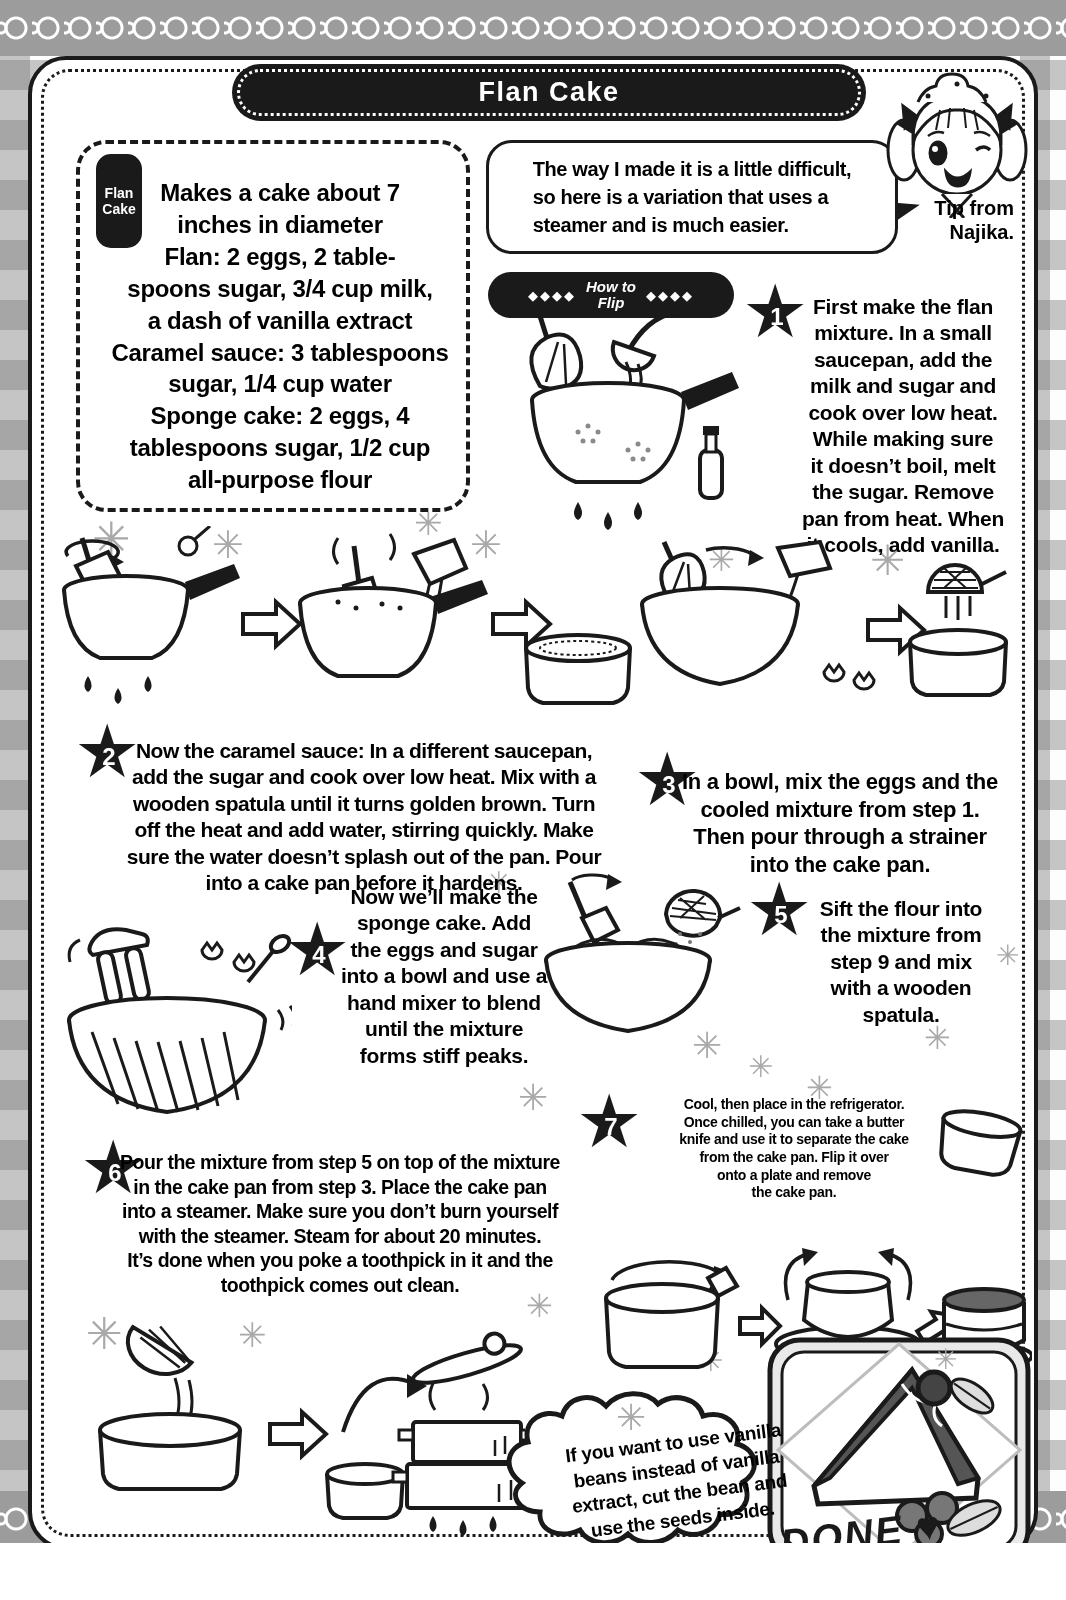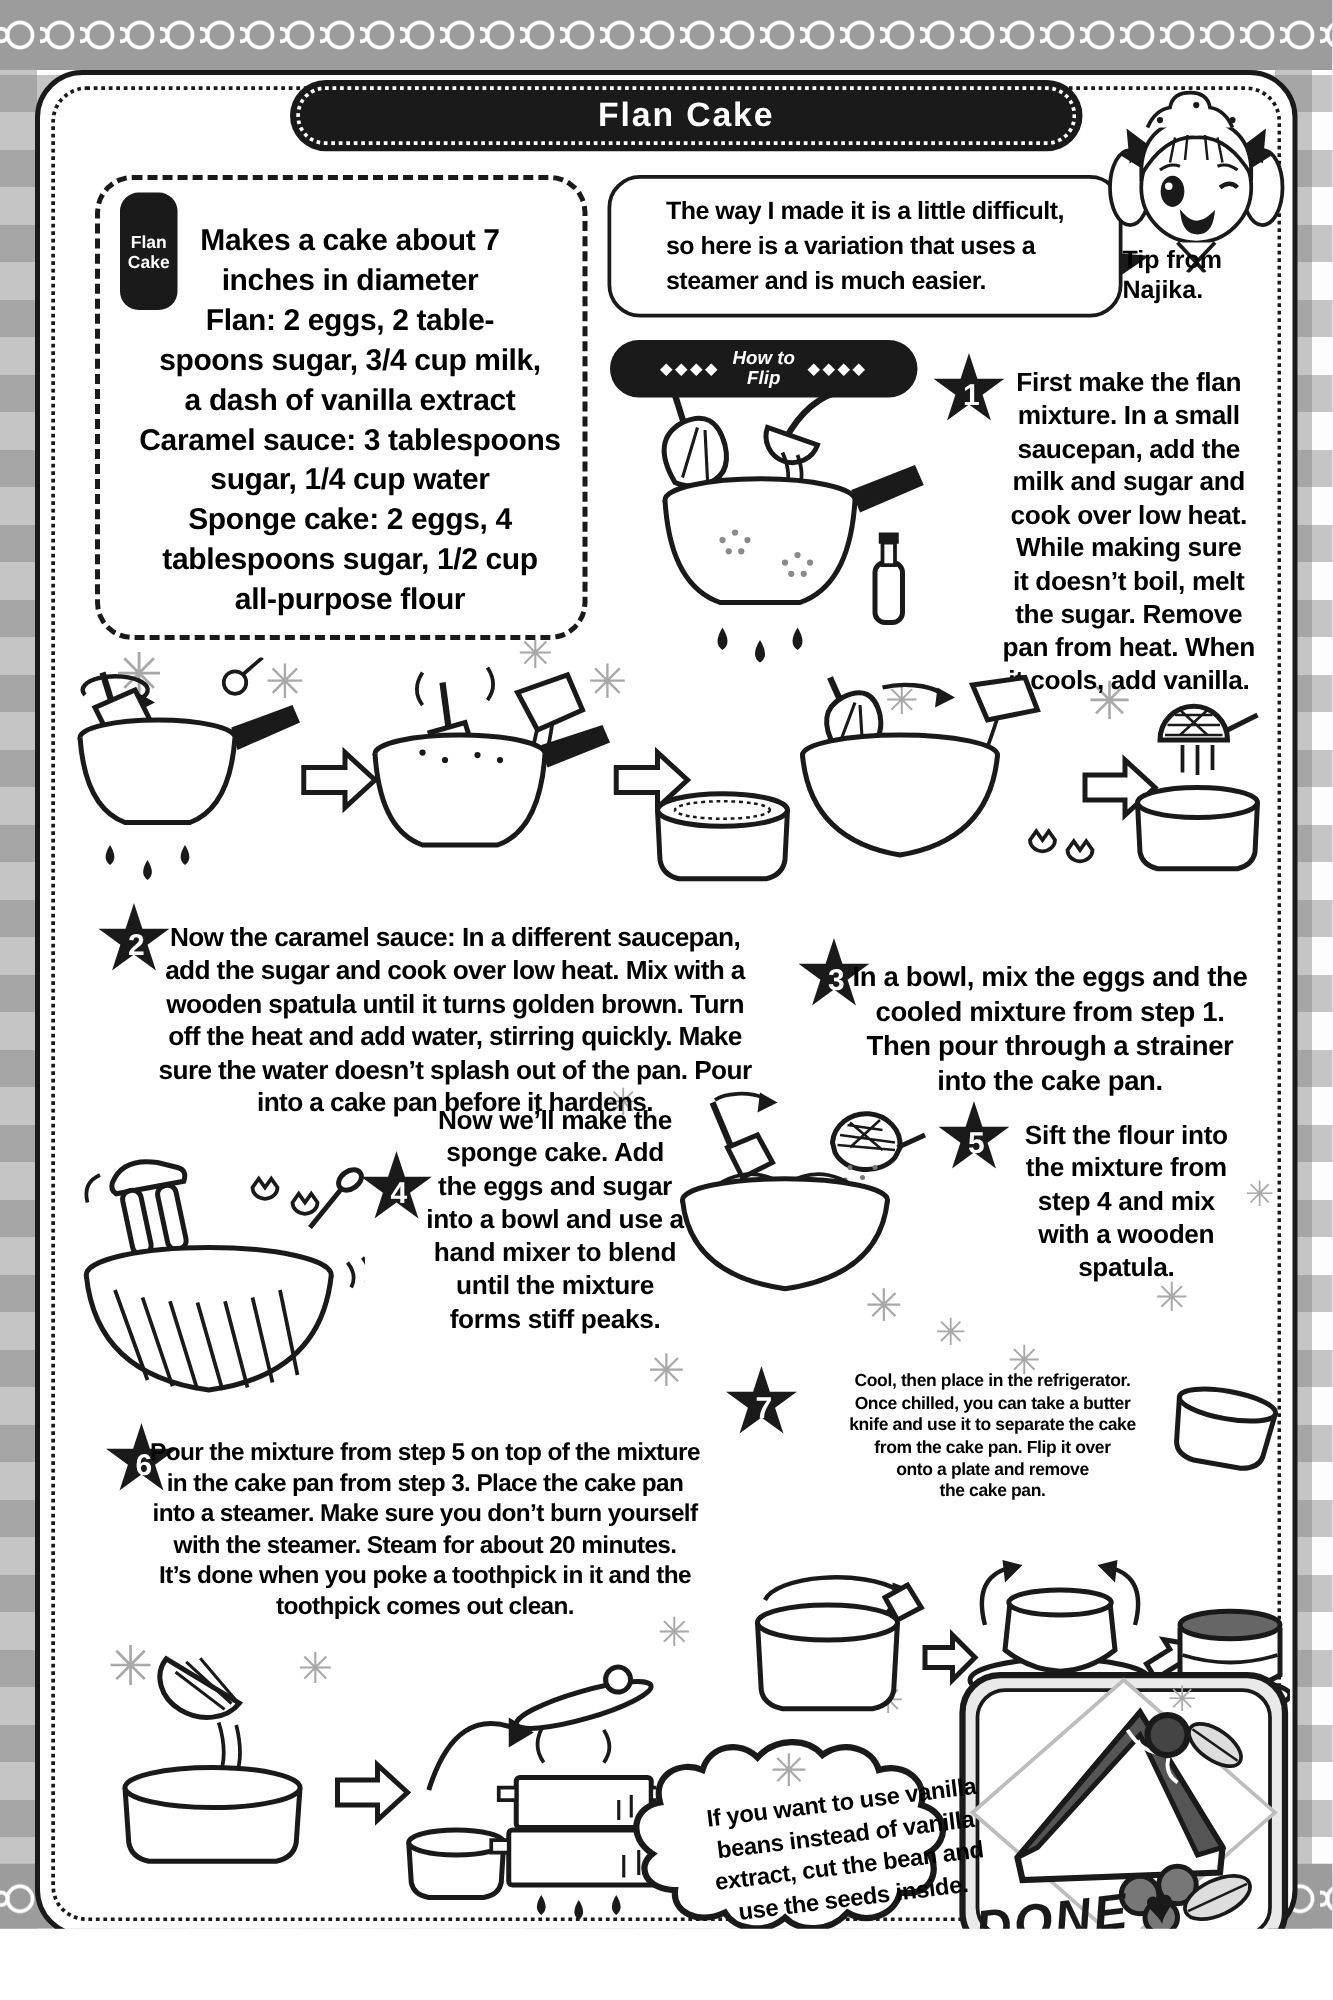--- a/index.html
+++ b/index.html
@@ -33,21 +33,21 @@
     color:#fff; font-size:14px; font-weight:bold; text-align:center; display:flex;
     align-items:center; justify-content:center; white-space:pre-line; line-height:1.15; }
   .ing-text{ left:104px; top:166px; width:352px; text-align:center; font-size:24px; font-weight:bold;
     line-height:1.33; white-space:pre-line; letter-spacing:-0.3px;margin-top:11px; }
   .tip-bubble{ left:486px; top:140px; width:412px; height:114px; background:#fff;
     border:3.5px solid var(--ink); border-radius:26px; display:flex; align-items:center; justify-content:center; }
   .tip-bubble-text{ text-align:left; font-size:20px; font-weight:bold; line-height:1.4;
     white-space:pre-line; letter-spacing:-0.4px; }
   .bubble-tail{ left:886px; top:196px; width:0; height:0; border-top:14px solid rgba(0,0,0,0);
     border-bottom:10px solid rgba(0,0,0,0); border-left:34px solid var(--ink); transform:rotate(-18deg); }
-  .tip-credit{ left:898px; top:196px; width:116px; text-align:left; font-size:20px; font-weight:bold;
+  .tip-credit{ left:898px; top:196px; width:116px; text-align:right; font-size:20px; font-weight:bold;
     white-space:pre-line; line-height:1.2; z-index:4; }
   .howto{ left:488px; top:272px; width:246px; height:46px; background:var(--ink); border-radius:23px;
     display:flex; align-items:center; justify-content:center; gap:10px; }
   .howto .dia{ color:#fff; font-family:"DejaVu Sans", sans-serif; font-size:13px; letter-spacing:2px; }
   .howto .lbl{ color:#fff; font-size:15px; font-weight:bold; font-style:italic; text-align:center;
     line-height:1.05; white-space:pre-line; }
   .star{ width:70px; height:70px; }
   .star-glyph{ position:absolute; left:0; top:0; font-family:"DejaVu Sans", sans-serif;
     font-size:74px; line-height:70px; color:var(--ink); }
   .star-num{ position:absolute; left:50%; top:58%; transform:translate(-50%,-50%);
@@ -328,21 +328,21 @@
       </g>
     </g>
   </svg>
 
   <div class="abs star" style="left:746px;top:874px">
     <span class="star-glyph">★</span>
     <span class="star-num">5</span>
   </div>
   <div class="abs step-text" style="left:784px;top:896px;width:234px;font-size:21px">Sift the flour into
 the mixture from
-step 4 and mix
+step 9 and mix
 with a wooden
 spatula.</div>
 
   <div class="abs star" style="left:576px;top:1086px">
     <span class="star-glyph">★</span>
     <span class="star-num">7</span>
   </div>
   <div class="abs step-text" style="left:616px;top:1096px;width:356px;font-size:14px">Cool, then place in the refrigerator.
 Once chilled, you can take a butter
 knife and use it to separate the cake

